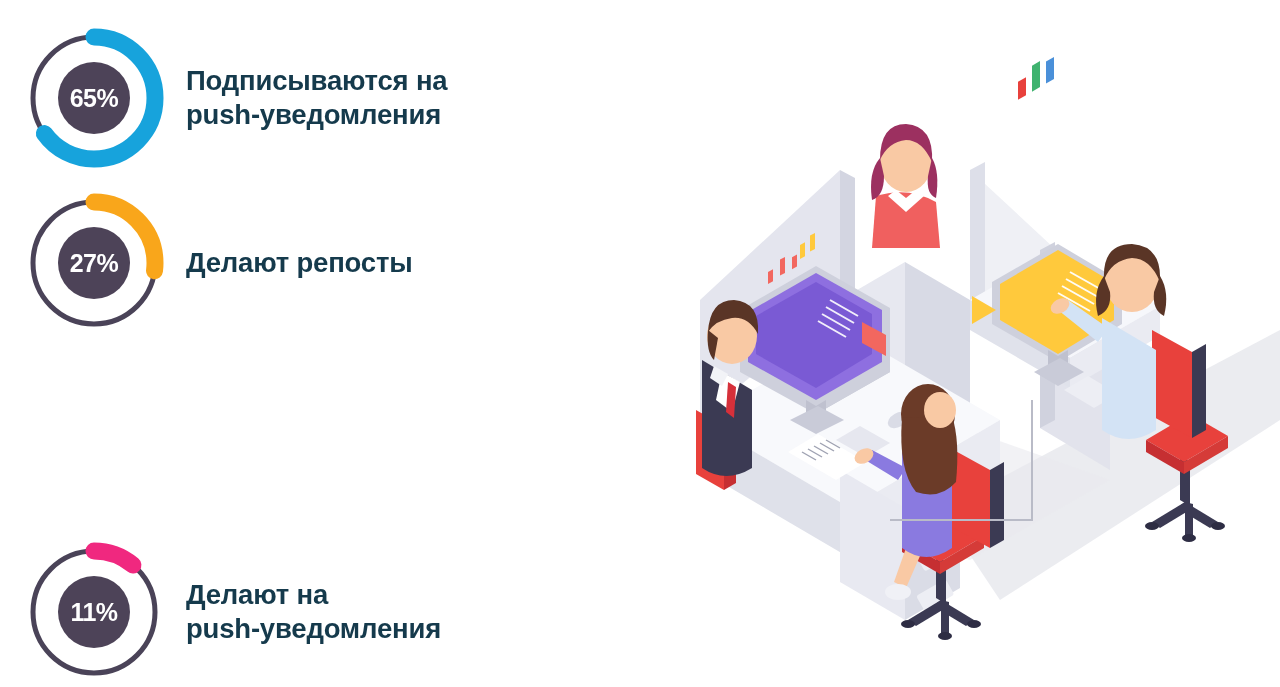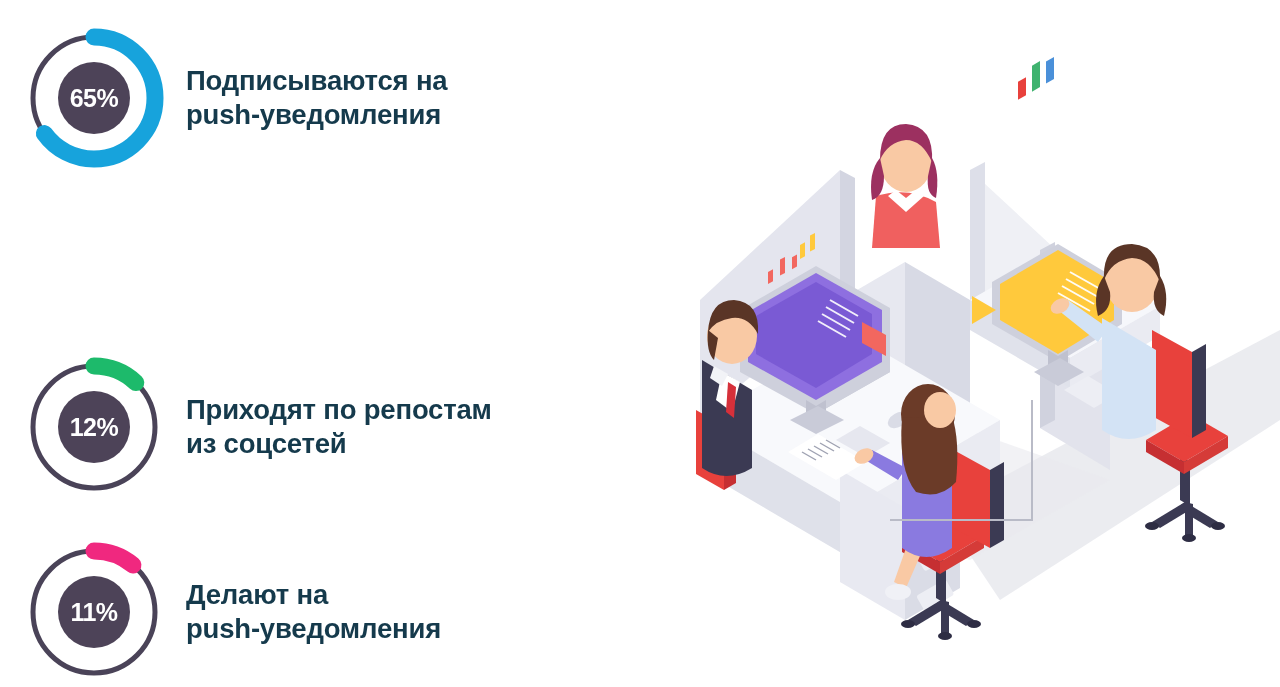--- a/index.html
+++ b/index.html
@@ -98,33 +98,32 @@
           <circle cx="76" cy="76" r="61" fill="none" stroke="#4A4358" stroke-width="5"></circle>
           <circle class="arc" cx="76" cy="76" r="61" fill="none" stroke="#17A3DC" stroke-width="17" stroke-linecap="round" transform="rotate(-90 76 76)" stroke-dasharray="249.1282974296706 383.27430373795477"></circle>
           <circle cx="76" cy="76" r="36" fill="#4D4358"></circle>
         </svg>
         <div class="donut-center-label">65%</div>
       </div>
       <div class="stat-label">Подписываются на
 push-уведомления</div>
     </div>
 
-
-    <div class="stat-row r2">
+    <div class="stat-row r1">
       <div class="donut">
         <svg viewBox="0 0 152 152" xmlns="http://www.w3.org/2000/svg" aria-hidden="true">
           <circle cx="76" cy="76" r="61" fill="none" stroke="#4A4358" stroke-width="5"></circle>
-          <circle class="arc" cx="76" cy="76" r="61" fill="none" stroke="#1DBA6B" stroke-width="17" stroke-linecap="round" transform="rotate(-90 76 76)" stroke-dasharray="45.99291644855457 383.27430373795477"></circle>
+          <circle class="arc" cx="76" cy="76" r="61" fill="none" stroke="#F9A61B" stroke-width="17" stroke-linecap="round" transform="rotate(-90 76 76)" stroke-dasharray="103.4840620092478 383.27430373795477"></circle>
           <circle cx="76" cy="76" r="36" fill="#4D4358"></circle>
         </svg>
-        <div class="donut-center-label">12%</div>
+        <div class="donut-center-label">27%</div>
       </div>
-      <div class="stat-label">Приходят по репостам
-из соцсетей</div>
+      <div class="stat-label">Делают репосты</div>
     </div>
+
 
     <div class="stat-row r3">
       <div class="donut">
         <svg viewBox="0 0 152 152" xmlns="http://www.w3.org/2000/svg" aria-hidden="true">
           <circle cx="76" cy="76" r="61" fill="none" stroke="#4A4358" stroke-width="5"></circle>
           <circle class="arc" cx="76" cy="76" r="61" fill="none" stroke="#F0287F" stroke-width="17" stroke-linecap="round" transform="rotate(-90 76 76)" stroke-dasharray="42.16017341117502 383.27430373795477"></circle>
           <circle cx="76" cy="76" r="36" fill="#4D4358"></circle>
         </svg>
         <div class="donut-center-label">11%</div>
       </div>

